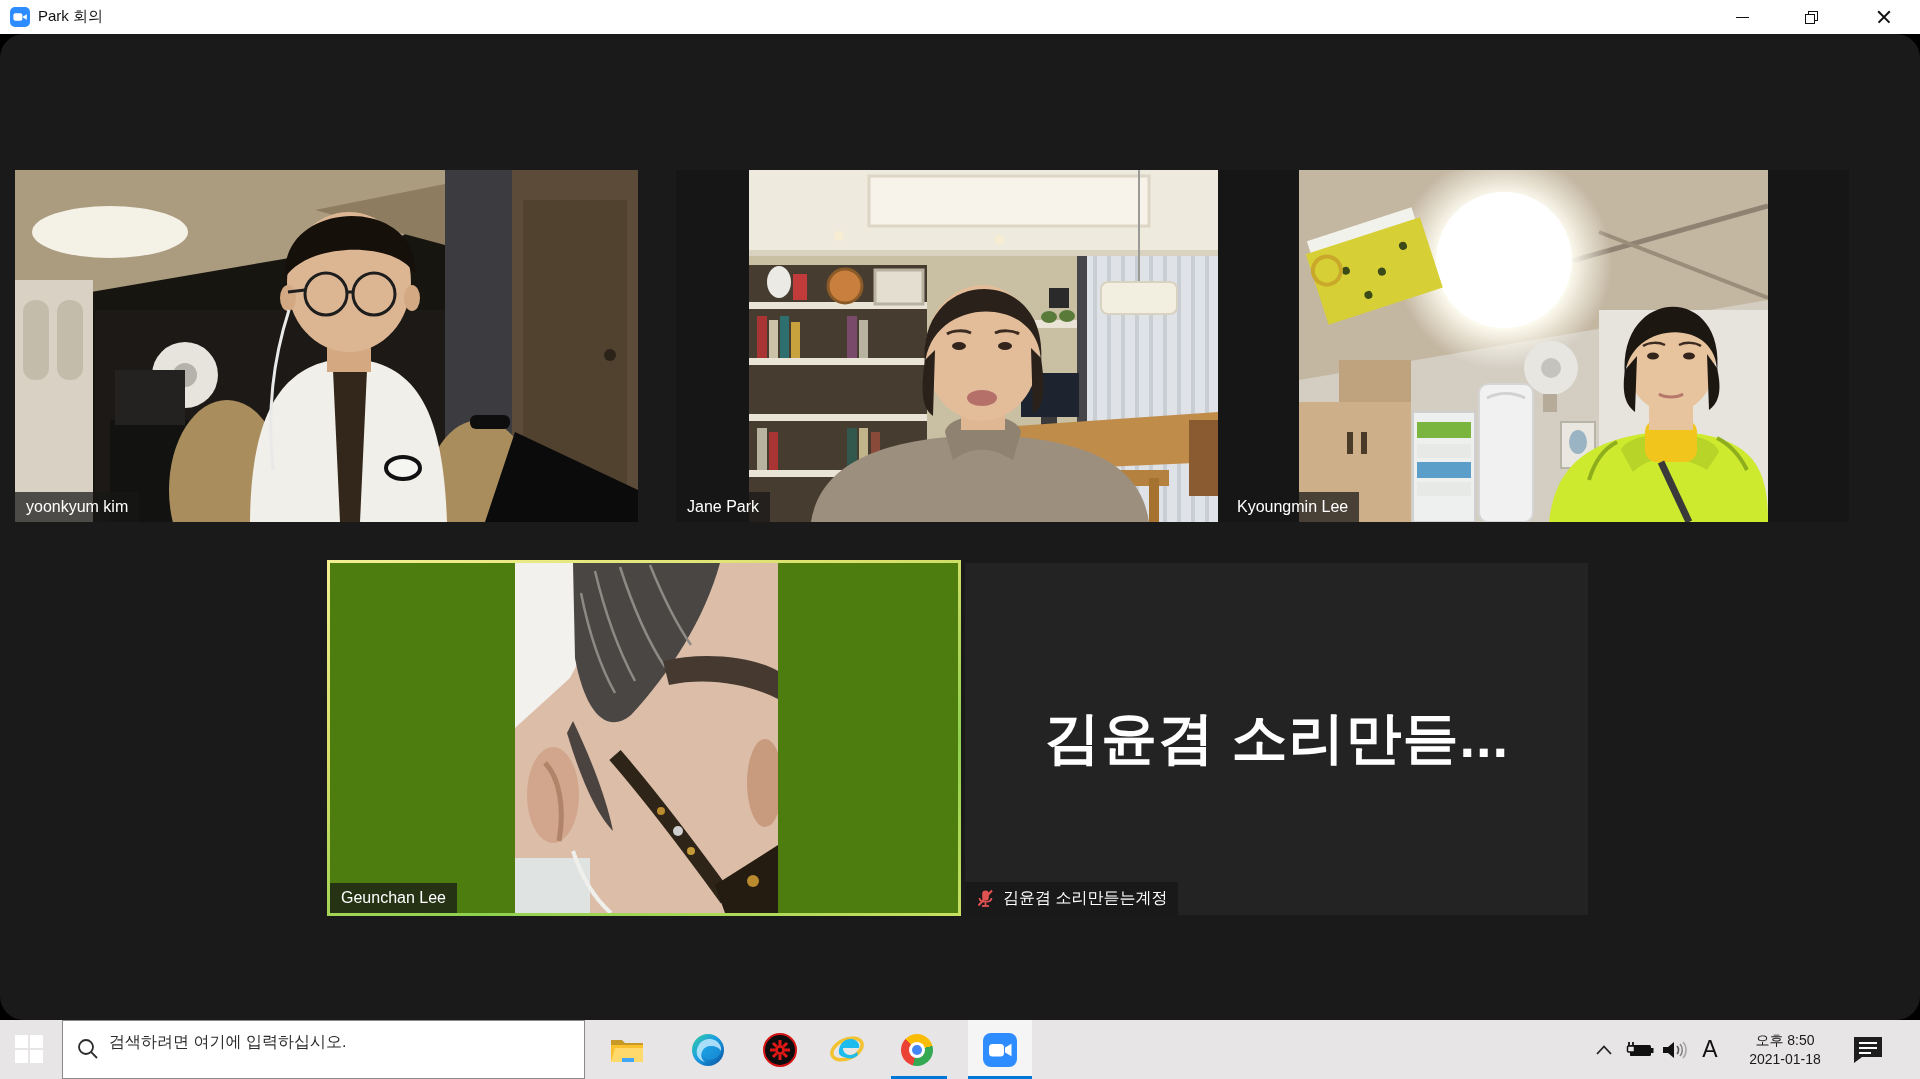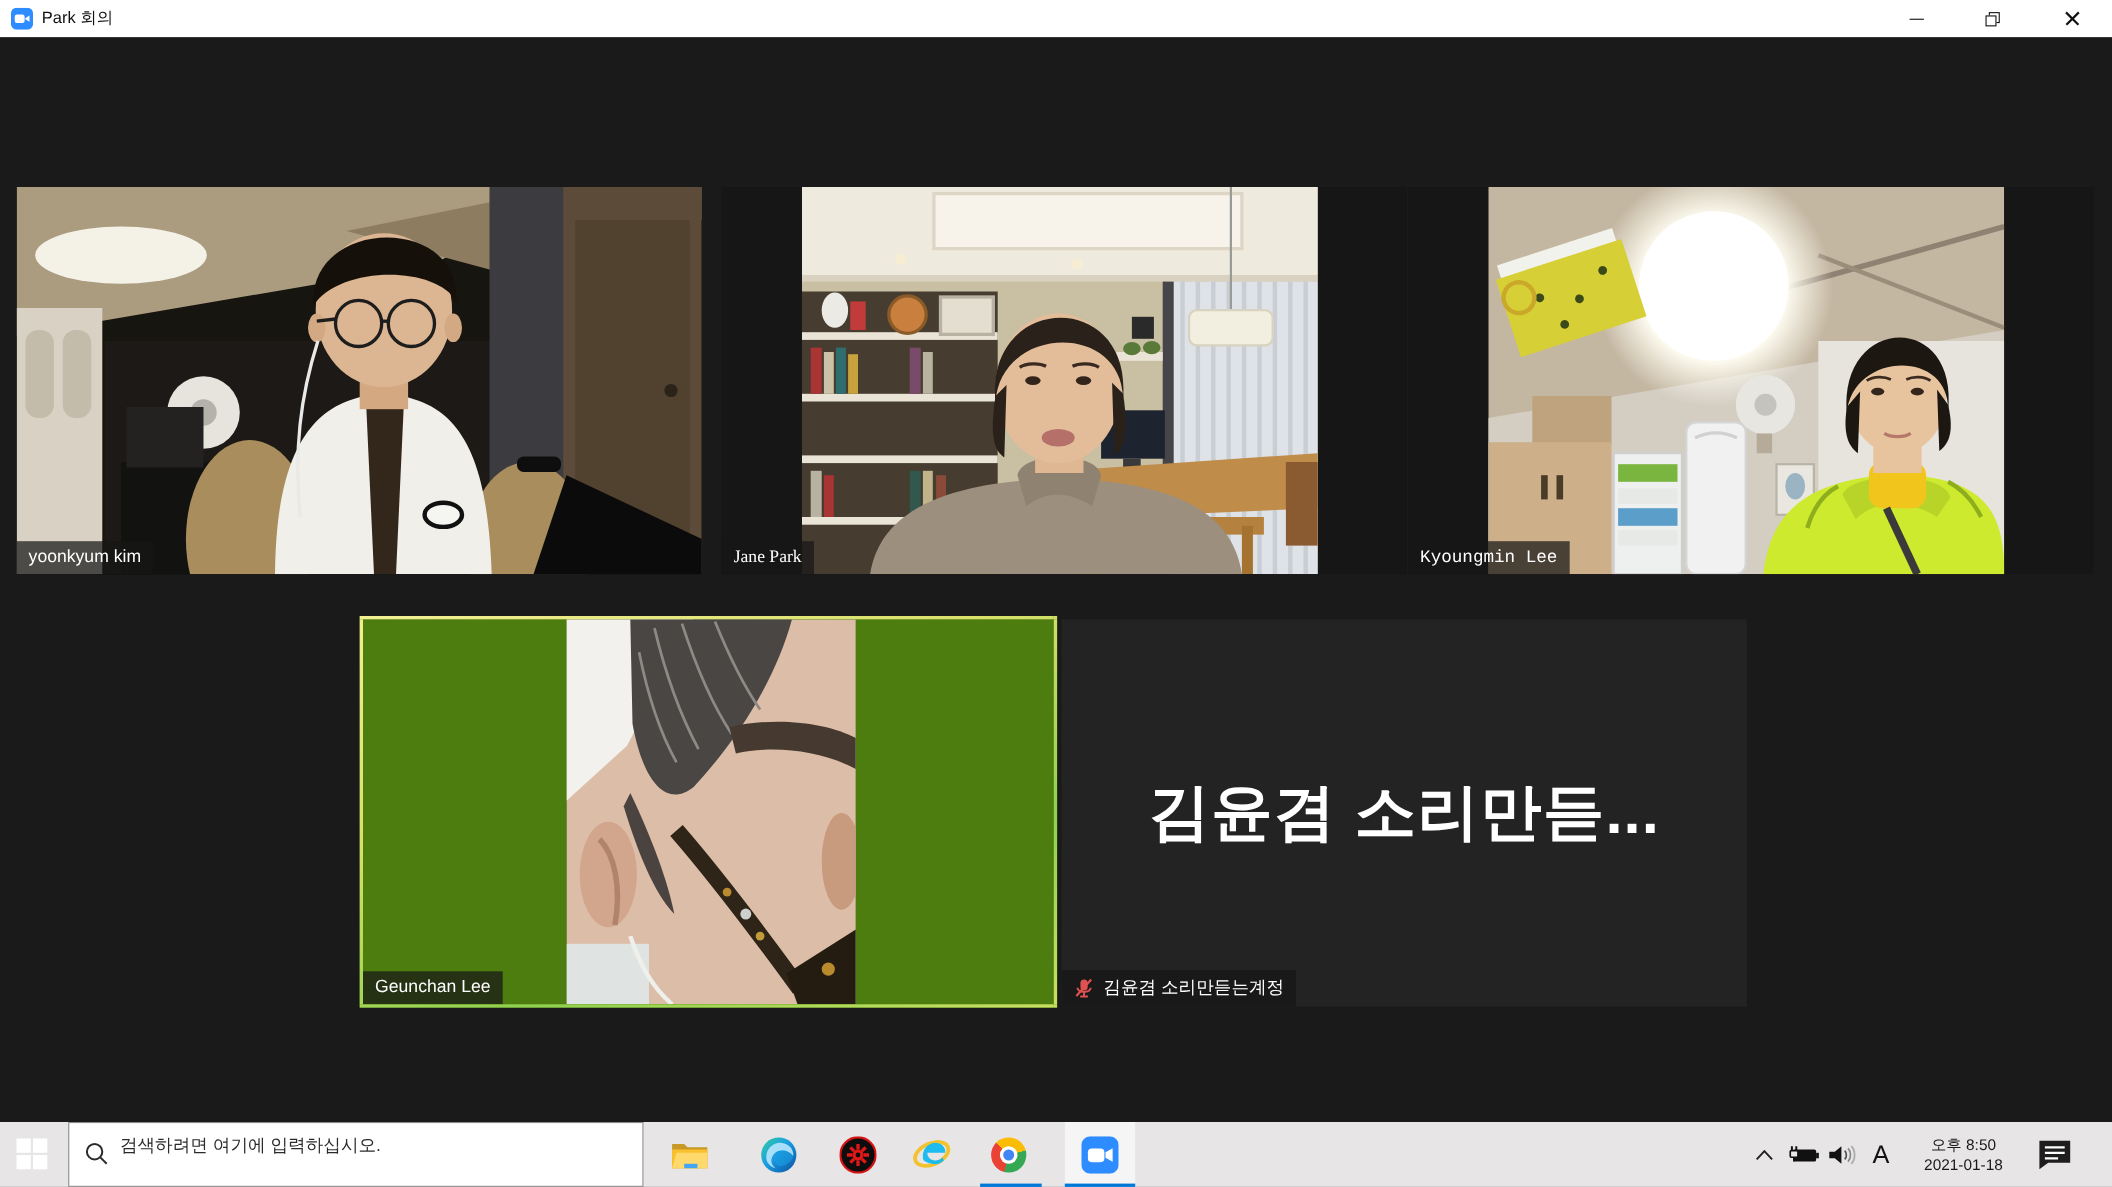--- a/index.html
+++ b/index.html
@@ -14,21 +14,21 @@
   .wctrl { position:absolute; top:0; width:46px; height:34px; display:flex; align-items:center; justify-content:center; }
   .min-glyph { width:13px; height:0; border-top:1.5px solid #111; }
   .restore-glyph { position:relative; width:13px; height:13px; }
   .restore-glyph .b1 { position:absolute; left:0; top:3px; width:10px; height:10px; border:1.5px solid #111; background:#fff; }
   .restore-glyph .b2 { position:absolute; left:3px; top:0; width:10px; height:10px; border:1.5px solid #111; }
   .x-glyph { position:relative; width:14px; height:14px; }
   .x-glyph div { position:absolute; left:-1px; top:6px; width:16px; height:1.5px; background:#111; }
   .x-glyph div:nth-child(1){ transform:rotate(45deg);} .x-glyph div:nth-child(2){ transform:rotate(-45deg);}
 
   
-  .content { position:absolute; left:0; top:34px; width:1920px; height:986px; background:#1a1a1a; }
+  .content { position:absolute; left:0; top:34px; width:1920px; height:986px; background:#1a1a1a;border-radius:24px; }
   .cell { position:absolute; width:623px; height:352px; background:#161616; overflow:hidden; }
   .cell svg.art { position:absolute; top:0; left:0; height:100%; }
   .nlabel { position:absolute; left:0; bottom:0; background:rgba(22,22,22,0.72); color:#fff;
     font-size:16px; padding:6px 11px; display:flex; align-items:center; gap:8px; white-space:nowrap; }
   .cell-active { position:absolute; left:327px; top:526px; width:634px; height:356px;
     border:3px solid; border-image:linear-gradient(160deg,#f2ef92 0%,#d8e06a 35%,#8fd14f 70%,#c8e060 100%) 1;
     background:#4d7c0f; overflow:hidden; }
   .cell-muted { position:absolute; left:965px; top:529px; width:623px; height:352px; background:#232323; overflow:hidden;
     display:flex; align-items:center; justify-content:center; }
   .bigname { color:#fff; font-size:56px; font-weight:800; letter-spacing:1px; white-space:nowrap; }
@@ -123,21 +123,21 @@
         <path d="M274,140 C258,190 252,240 258,300" stroke="#e9e9e9" stroke-width="3" fill="none"></path>
         <ellipse cx="388" cy="298" rx="17" ry="11" fill="#f5f5f2" stroke="#111" stroke-width="4"></ellipse>
         <polygon points="500,262 623,320 623,352 470,352" fill="#0b0b0b"></polygon>
         <rect x="455" y="245" width="40" height="14" rx="6" fill="#0e0e0e"></rect>
       </svg>
       <div class="nlabel">
         <span>yoonkyum kim</span>
       </div>
     </div>
 
-    <div class="cell" style="left:656px; top:136px;font-family:Liberation Serif, serif;">
+    <div class="cell" style="left:676px; top:136px;">
       <svg class="art" style="left:73px; width:469px" viewBox="0 0 469 352" preserveAspectRatio="none">
         <rect width="469" height="352" fill="#c9bfa2"></rect>
         <rect x="0" y="0" width="469" height="80" fill="#efeade"></rect>
         <rect x="120" y="6" width="280" height="50" fill="#f7f3ea" stroke="#ddd6c6" stroke-width="3"></rect>
         <circle cx="90" cy="66" r="5" fill="#f7edd2"></circle>
           <circle cx="250" cy="70" r="5" fill="#f7edd2"></circle>
         <rect x="0" y="80" width="469" height="6" fill="#d9d2c0"></rect>
         <rect x="332" y="86" width="137" height="266" fill="#dfe3e7"></rect>
         <g stroke="#c8ced4" stroke-width="4">
           <line x1="346" y1="86" x2="346" y2="352"></line>
@@ -199,21 +199,21 @@
           <ellipse cx="256" cy="176" rx="7" ry="4" fill="#33241c"></ellipse>
         <path d="M198,164 C204,160 216,160 222,163" stroke="#3a2a20" stroke-width="3" fill="none"></path>
         <path d="M246,163 C252,160 264,160 270,164" stroke="#3a2a20" stroke-width="3" fill="none"></path>
         <ellipse cx="233" cy="228" rx="15" ry="8" fill="#b5706a"></ellipse>
       </svg>
       <div class="nlabel">
         <span>Jane Park</span>
       </div>
     </div>
 
-    <div class="cell" style="left:1280px; top:136px;font-family:Liberation Mono, monospace;">
+    <div class="cell" style="left:1226px; top:136px;">
       <svg class="art" style="left:73px; width:469px" viewBox="0 0 469 352" preserveAspectRatio="none">
         <defs>
           <radialGradient id="glow3" cx="50%" cy="50%" r="50%">
             <stop offset="0%" stop-color="#ffffff"></stop>
               <stop offset="60%" stop-color="#fffdf2"></stop>
               <stop offset="100%" stop-color="#fffdf2" stop-opacity="0"></stop>
           </radialGradient>
         </defs>
         <rect width="469" height="352" fill="#c4b7a2"></rect>
         <polygon points="0,210 469,130 469,352 0,352" fill="#d3cdc2"></polygon>

